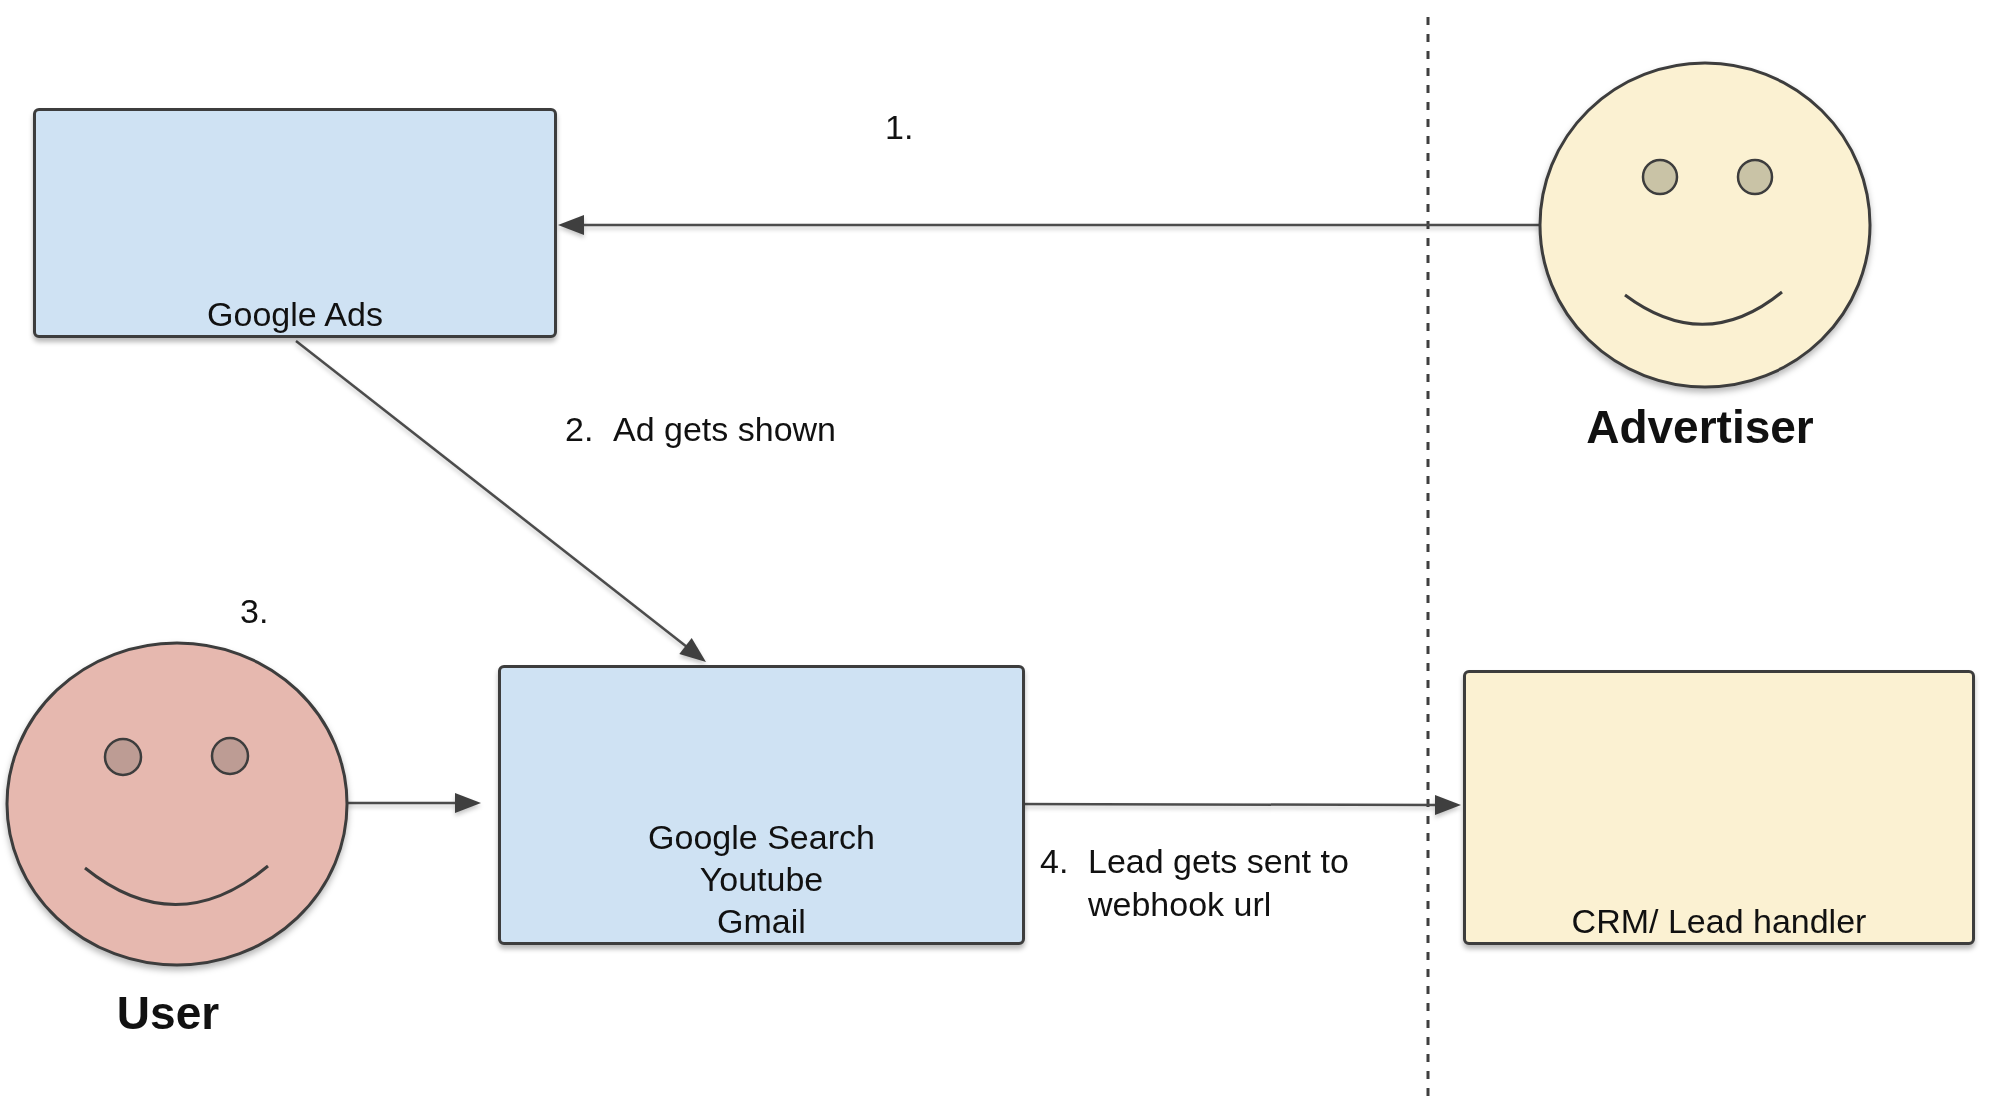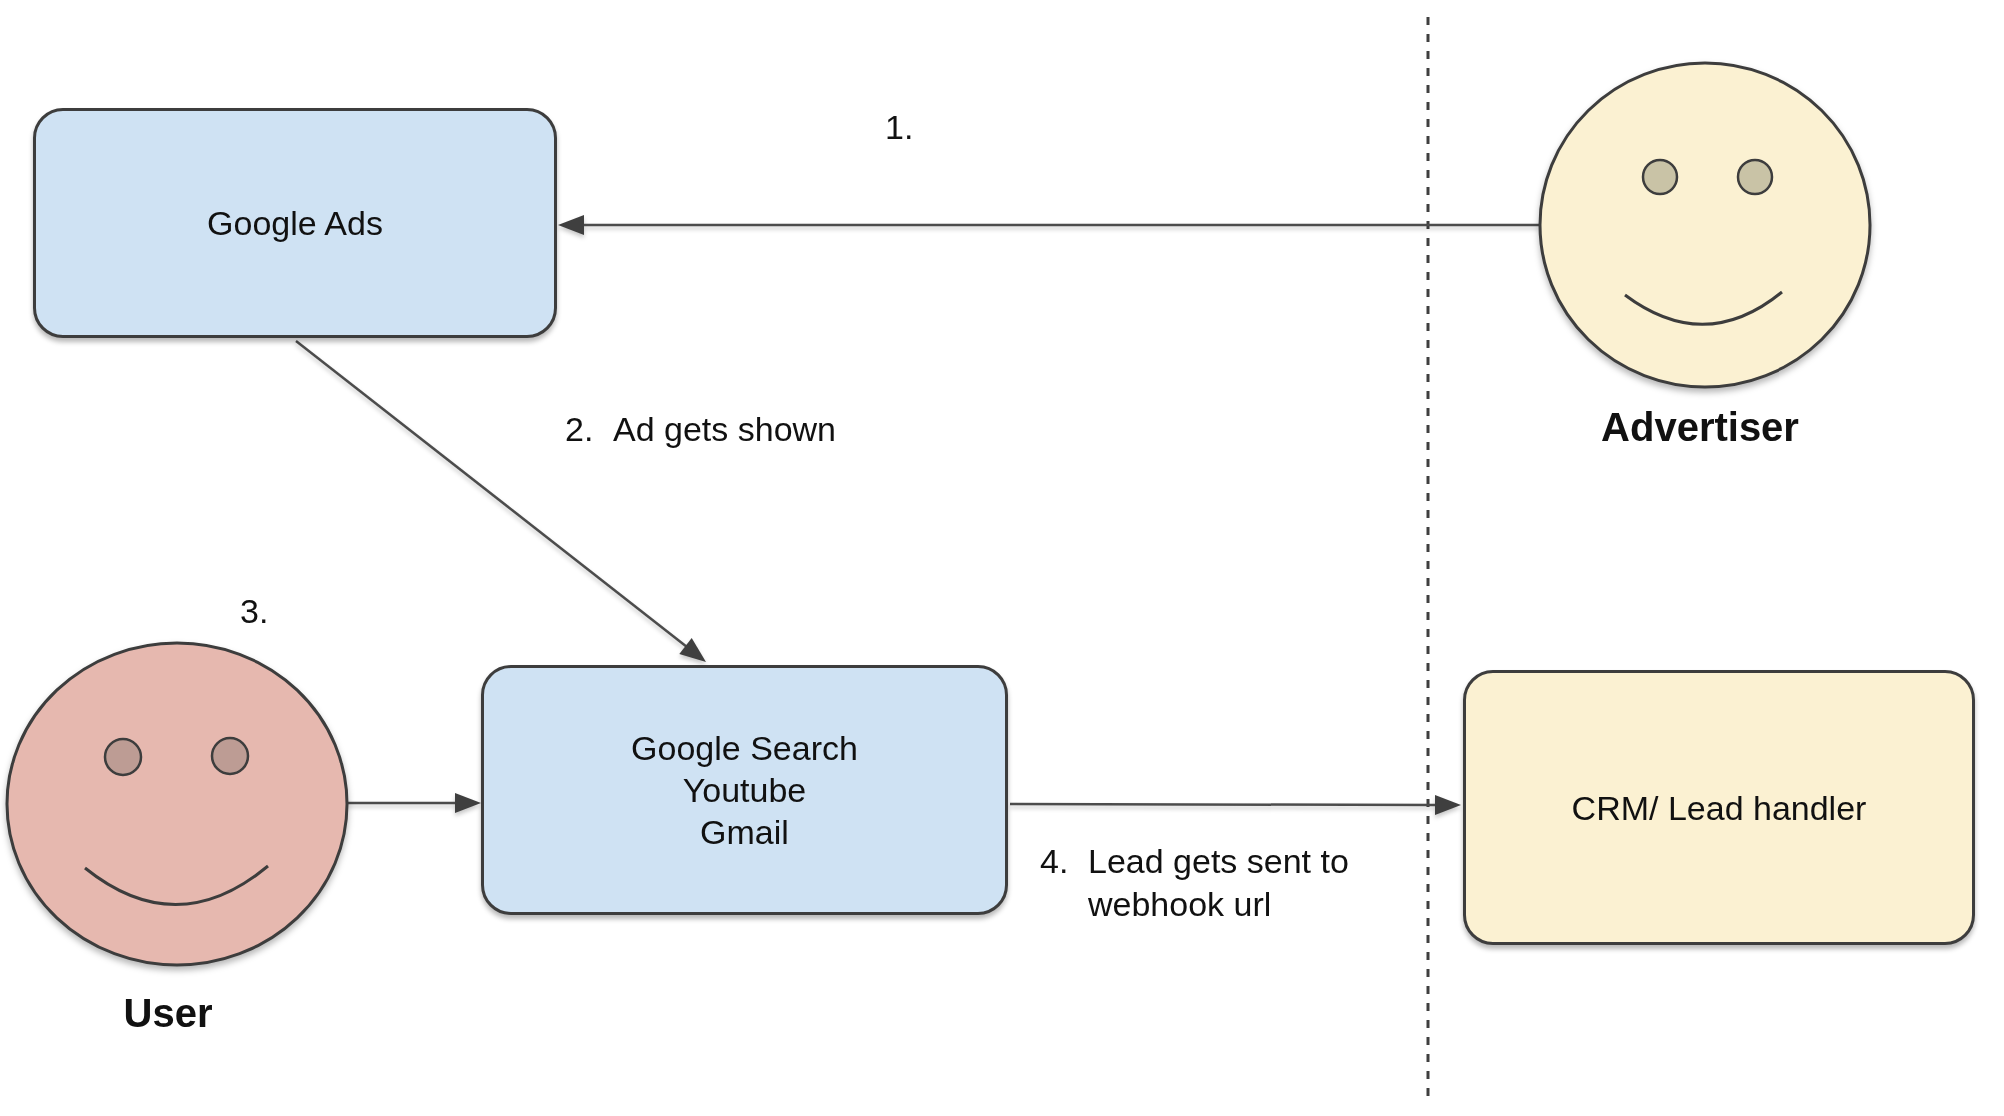--- a/index.html
+++ b/index.html
@@ -7,50 +7,50 @@
     position:relative;
     width:2004px;height:1116px;
     background:#ffffff;
     font-family:"Liberation Sans", sans-serif;
     color:#111;
     overflow:hidden;
   }
   .box{
     position:absolute;
     border:3px solid #3d3d3d;
-    border-radius:30px;
-    display:flex;align-items:center;justify-content:center;
+    border-radius:6px;
+    display:flex;align-items:flex-end;justify-content:center;
     text-align:center;
     font-size:34px;line-height:42px;
     box-shadow:0 4px 5px rgba(0,0,0,0.28);
     box-sizing:border-box;
   }
   .box-blue{background:#cfe2f3;}
   .box-yellow{background:#fbf1d2;}
   #google-ads-box{left:33px;top:108px;width:524px;height:230px;}
-  #surfaces-box{left:481px;top:665px;width:527px;height:250px;}
+  #surfaces-box{left:498px;top:665px;width:527px;height:280px;}
   #crm-box{left:1463px;top:670px;width:512px;height:275px;}
 
   .step{
     position:absolute;
     display:flex;
     font-size:34px;line-height:43px;
     white-space:nowrap;
   }
   .step .num{width:48px;flex:none;}
   #step-1{left:885px;top:106px;}
   #step-2{left:565px;top:408px;}
   #step-3{left:240px;top:590px;}
   #step-4{left:1040px;top:840px;}
 
   .actor-label{
     position:absolute;
     transform:translate(-50%,-50%);
     font-weight:bold;
-    font-size:40px;
+    font-size:46px;
     white-space:nowrap;
   }
   #user-label{left:168px;top:1013px;}
   #advertiser-label{left:1700px;top:427px;}
 
   svg{position:absolute;left:0;top:0;}
   .shape-shadow{filter:drop-shadow(0 4px 3px rgba(0,0,0,0.28));}
   .line-shadow{filter:drop-shadow(0 3px 2px rgba(0,0,0,0.22));}
 </style>
 </head>

